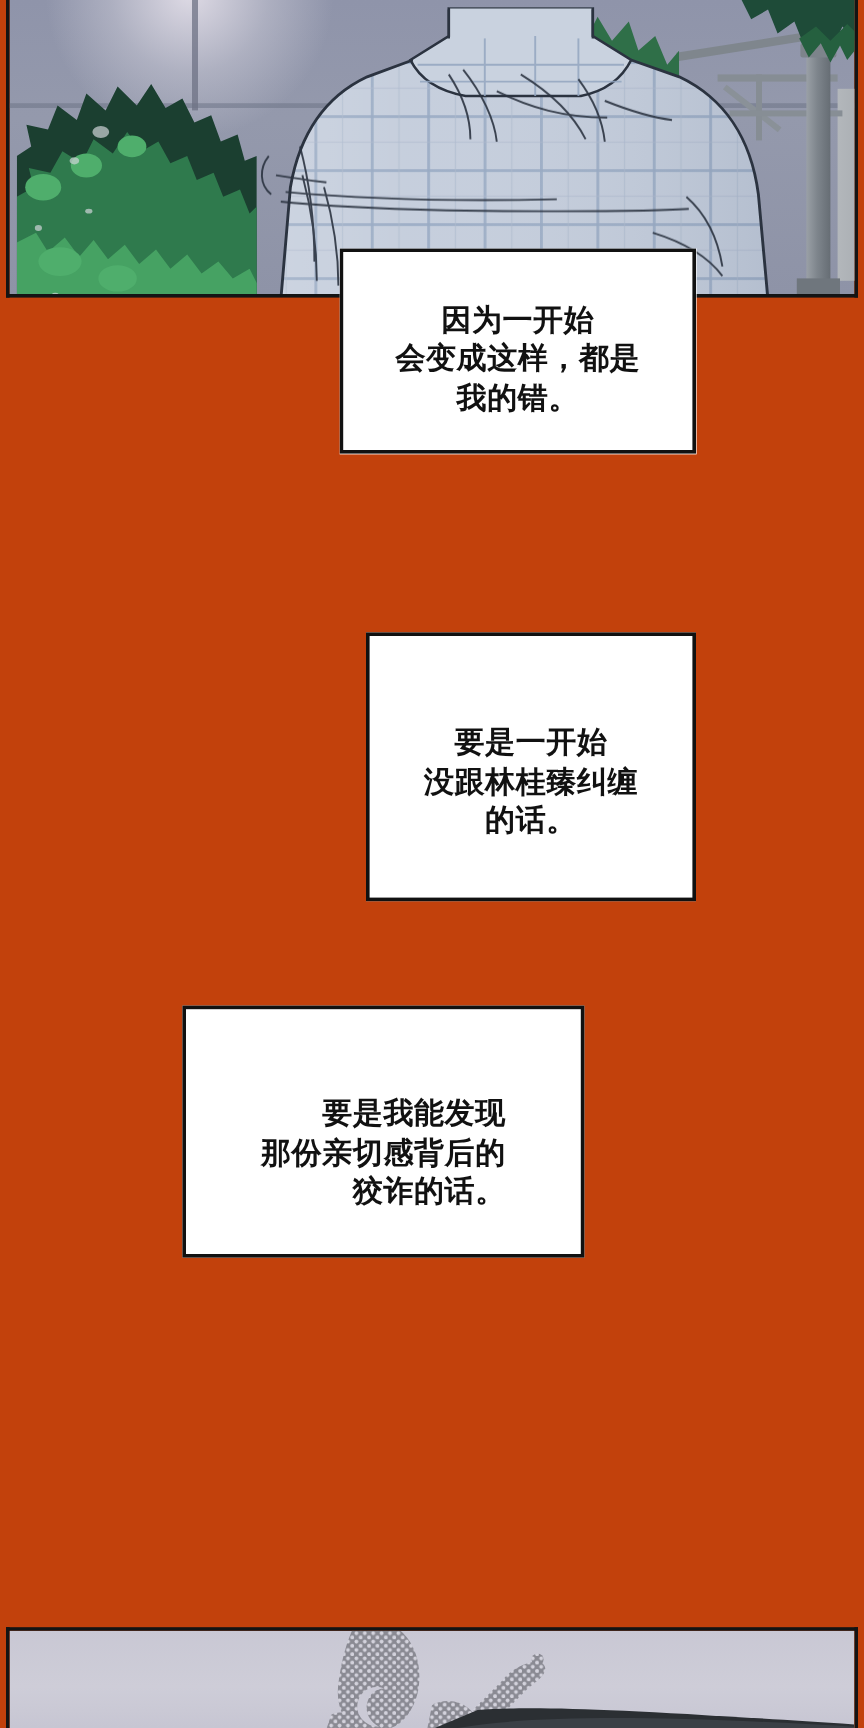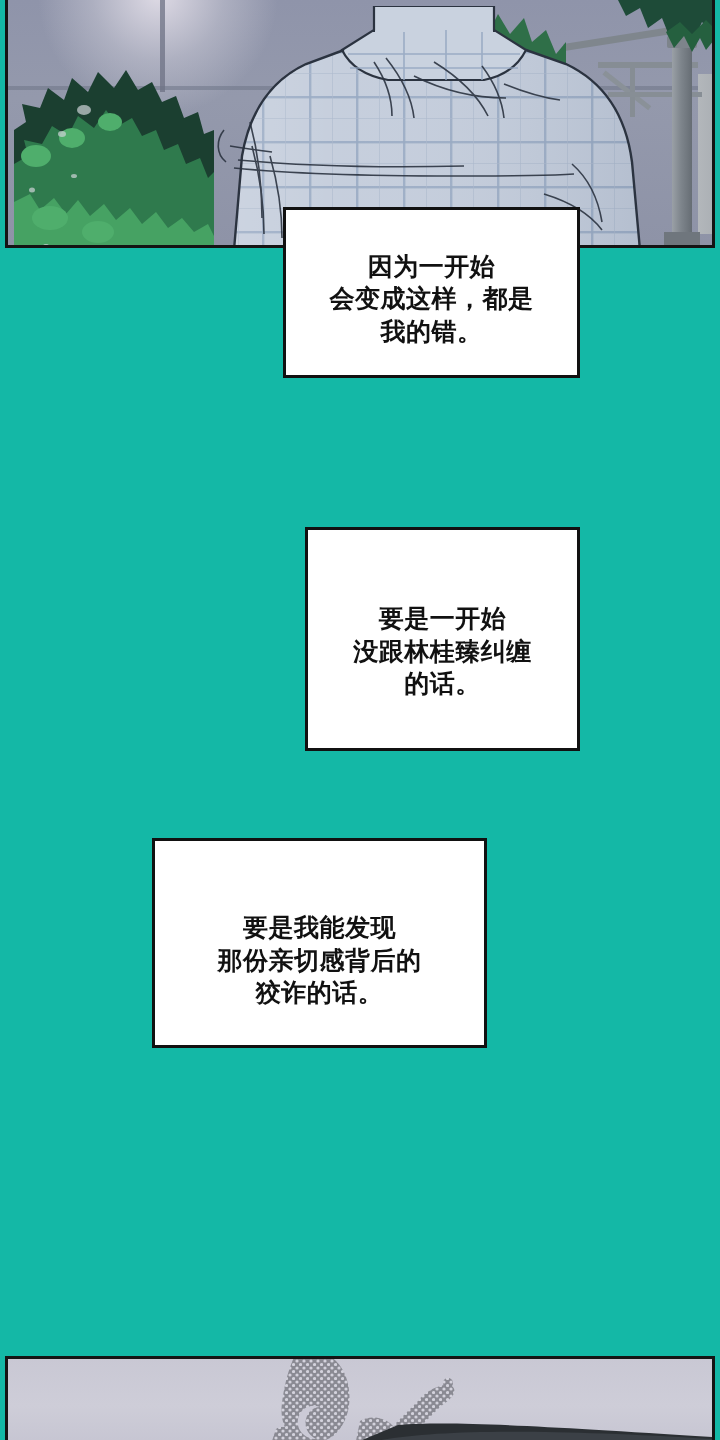--- a/index.html
+++ b/index.html
@@ -11,21 +11,21 @@
     width: 720px;
     height: 1440px;
     position: relative;
     overflow: hidden;
     font-family: "DejaVu Sans", "Liberation Sans", sans-serif;
   }
 
   .page {
     position: absolute;
     inset: 0;
-    background: #14b8a6;
+    background: #c2410c;
   }
 
   
   .panel {
     position: absolute;
     box-sizing: border-box;
     border: 3px solid #141414;
     overflow: hidden;
   }
 
@@ -148,21 +148,21 @@
     white-space: pre-line;
     font-family: "DejaVu Sans", "Liberation Sans", sans-serif;
   }
 
   #textbox-1 { left: 283px; top: 207px; width: 297px; height: 171px; }
   #textbox-1 .lines { padding-top: 14px; }
 
   #textbox-2 { left: 305px; top: 527px; width: 275px; height: 224px; }
   #textbox-2 .lines { padding-top: 26px; }
 
-  #textbox-3 { left: 152px; top: 838px; width: 335px; height: 210px; }
+  #textbox-3 { left: 152px; top: 838px; width: 335px; height: 210px; text-align: right; }
   #textbox-3 .lines { padding-top: 36px; }
 </style>
 </head>
 <body>
 
 <div class="page">
 
   <div class="panel" id="panel-top">
 
     <div class="art-layer sky"></div>

